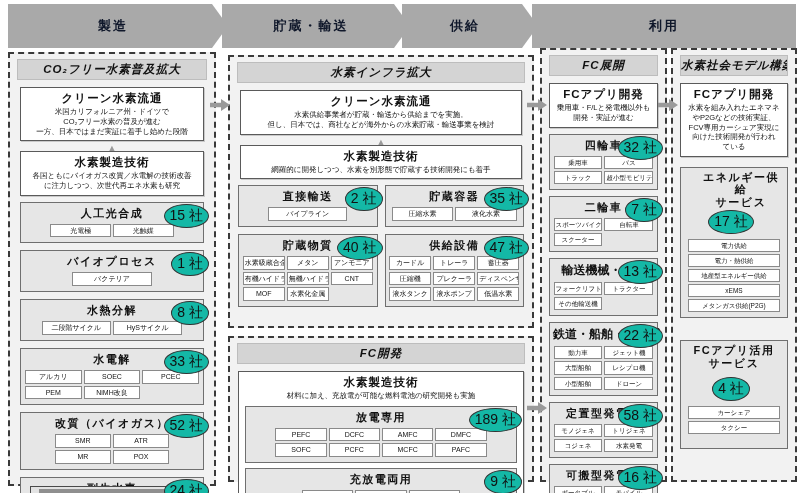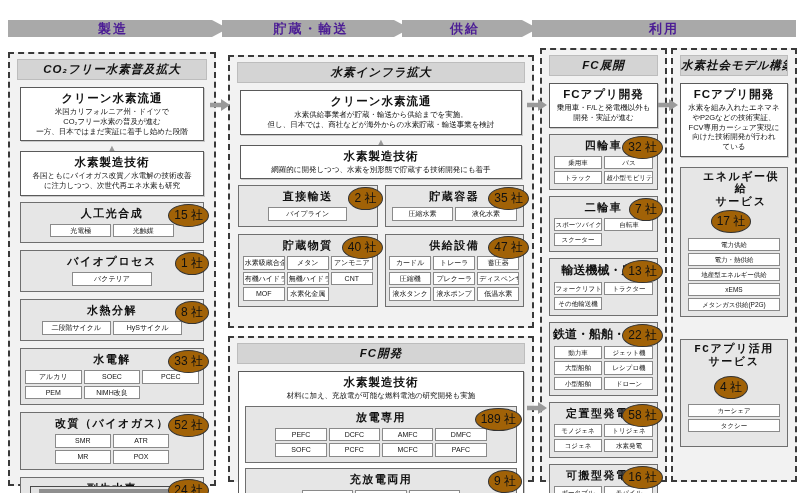--- a/index.html
+++ b/index.html
@@ -3,23 +3,23 @@
 <meta charset="utf-8">
 <style>
   html,body{margin:0;padding:0;}
   body{
     width:800px;height:493px;position:relative;background:#ffffff;
     font-family:"Liberation Sans","DejaVu Sans",sans-serif;color:#111;
     overflow:hidden;
   }
   
   .stage{
-    position:absolute;top:20px;height:17px;background:#a9a9a9;
+    position:absolute;top:4px;height:44px;background:#a9a9a9;
     display:flex;align-items:center;justify-content:center;
-    font-weight:bold;font-size:13px;color:#4c1d95;letter-spacing:2px;
+    font-weight:bold;font-size:13px;color:#0f172a;letter-spacing:2px;
   }
   .stage.arrow{clip-path:polygon(0 0,calc(100% - 16px) 0,100% 50%,calc(100% - 16px) 100%,0 100%);padding-right:10px;}
   
   .section{
     position:absolute;border:2px dashed #3a3a3a;background:#f2f2f2;
     box-sizing:border-box;padding:5px 4px;
   }
   .sec-title{
     background:#d4d4d4;border:1px solid #bdbdbd;
     font-weight:bold;font-style:italic;font-size:11.5px;text-align:center;
@@ -32,25 +32,25 @@
   .info-title{font-weight:bold;font-size:11.5px;letter-spacing:1px;}
   .info-desc{font-size:7.5px;line-height:1.3;white-space:pre-line;margin-top:1px;}
   .v-arrow{
     text-align:center;color:#9a9a9a;font-size:9px;line-height:8px;height:8px;
     margin:-3px 0 -1px;
   }
   .cat-box{
     position:relative;background:#e6e6e6;border:1px solid #6f6f6f;
     text-align:center;margin:0 6px 7px;padding:3px 3px 5px;
   }
-  .cat-title{font-weight:bold;font-size:11px;letter-spacing:1.5px;white-space:nowrap;font-family:Liberation Mono, monospace;}
+  .cat-title{font-weight:bold;font-size:11px;letter-spacing:1.5px;white-space:nowrap;}
   .cat-title.sm{font-size:12px;letter-spacing:0;}
   .count{
-    position:absolute;top:1px;right:-6px;background:#a16207;border:1px solid #333;
-    border-radius:50%;font-size:12px;padding:2px 5px;white-space:nowrap;z-index:5;
+    position:absolute;top:1px;right:-6px;background:#14b8a6;border:1px solid #333;
+    border-radius:50%;font-size:14px;padding:2px 5px;white-space:nowrap;z-index:5;
     font-weight:normal;
   }
   .count.flow{position:static;display:inline-block;margin:1px 2px 2px 0;}
   .count-row{text-align:center;padding-right:4px;}
   .chips{display:grid;gap:2px;margin:3px auto 0;}
   .c1{grid-template-columns:1fr;}
   .c2{grid-template-columns:1fr 1fr;}
   .c3{grid-template-columns:repeat(3,1fr);}
   .c4{grid-template-columns:repeat(4,1fr);}
   .w45{width:45%;} .w60{width:60%;} .w65{width:65%;} .w70{width:70%;}

